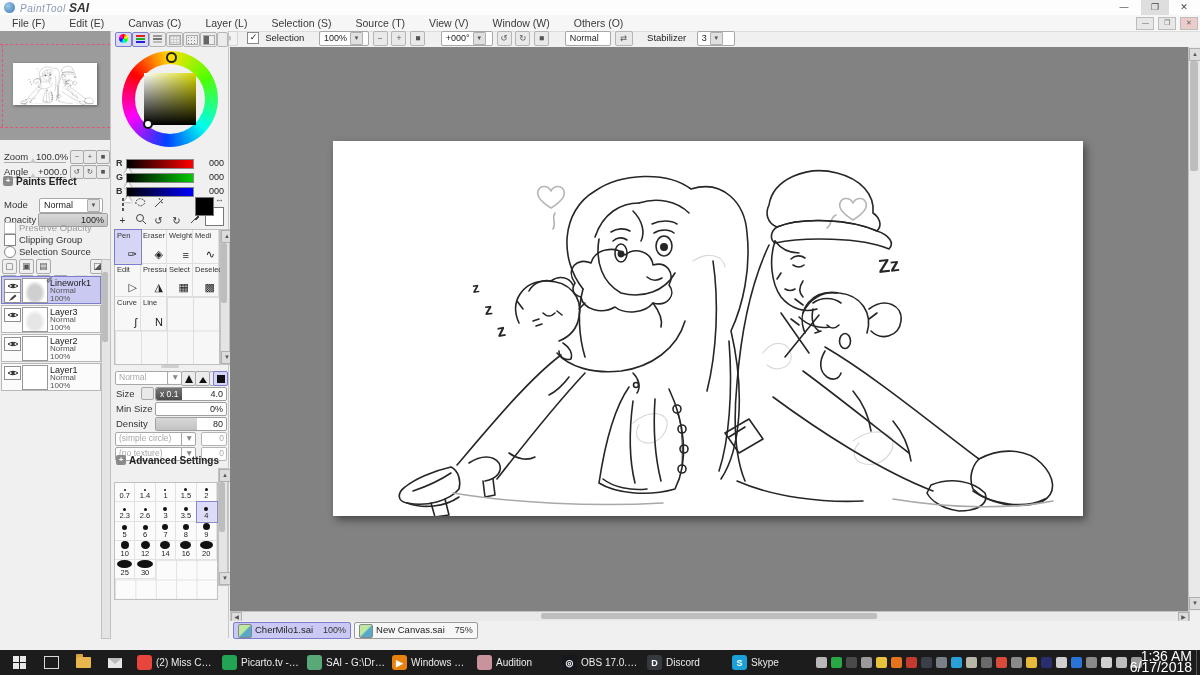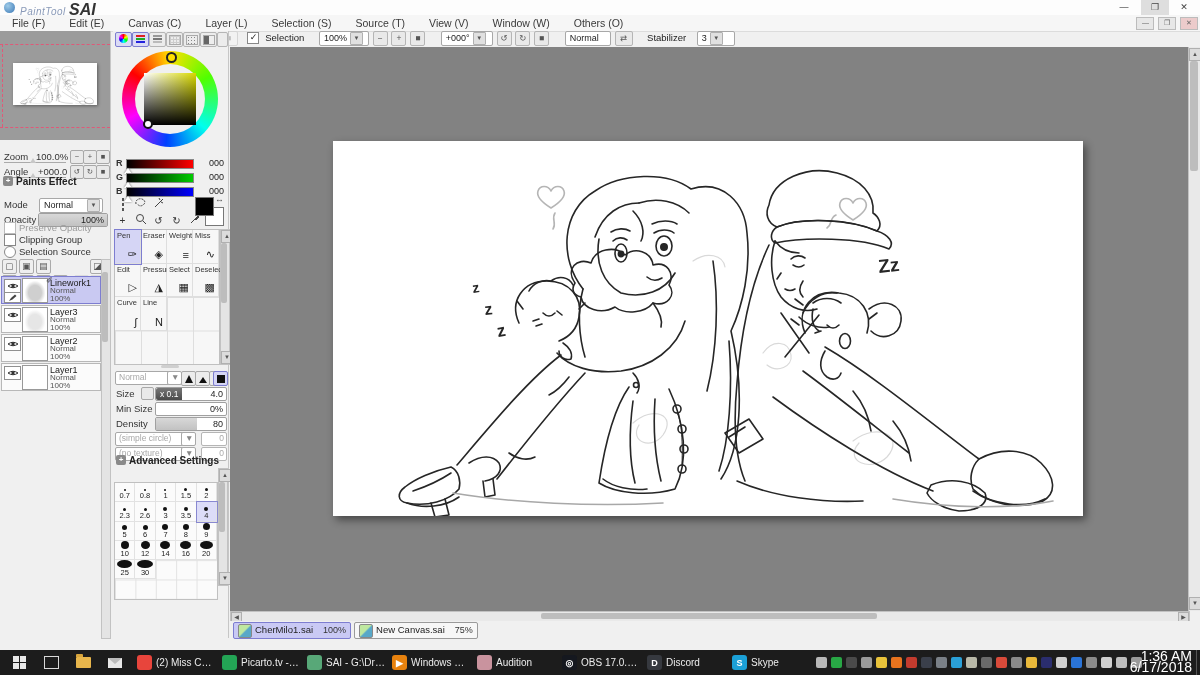--- a/index.html
+++ b/index.html
@@ -3,21 +3,21 @@
 <meta charset="utf-8">
 <style>
   html,body{margin:0;padding:0;background:#555;}
   #app{position:relative;width:1200px;height:675px;overflow:hidden;background:#f0f0f0;
        font-family:"Liberation Sans",sans-serif;font-size:10px;color:#222;-webkit-font-smoothing:antialiased;}
   .abs{position:absolute;}
   
   .titlebar{left:0;top:0;width:1200px;height:15px;background:#fdfdfd;border-bottom:1px solid #e3e3e3;}
   .appicon{left:4px;top:2px;width:11px;height:11px;border-radius:50%;background:radial-gradient(circle at 35% 35%,#9ecbe8,#3a77b5);}
   .brand{left:20px;top:1px;font-size:10px;font-style:italic;color:#8a9ab8;letter-spacing:.5px;}
-  .brand b{color:#333;font-size:16px;font-style:italic;letter-spacing:0;margin-top:24px;}
+  .brand b{color:#333;font-size:12px;font-style:italic;letter-spacing:0;margin-top:24px;}
   .wbtn{top:0;width:28px;height:15px;text-align:center;line-height:15px;font-size:9px;color:#444;}
   .wbtn.max{background:#dedede;}
   .menubar{left:0;top:15px;width:1200px;height:16px;background:#f6f6f6;border-bottom:1px solid #dcdcdc;}
   .menuitem{display:inline-block;padding:2px 12px 0 12px;font-size:10.5px;color:#3a3a3a;}
   .mdigrp{right:2px;top:2px;}
   .mdibtn{display:inline-block;width:16px;height:11px;background:#e7e7e7;border:1px solid #bcbcbc;
           font-size:7px;line-height:10px;text-align:center;color:#666;margin-left:1px;vertical-align:top;}
   .mdibtn.close{background:#eccbcb;}
   
   .toolbar{left:113px;top:31px;width:1087px;height:16px;}
@@ -433,21 +433,21 @@
         </div>
         <div class="tool">
           <span class="tl">Eraser</span>
           <span class="tg">◈</span>
         </div>
         <div class="tool">
           <span class="tl">Weight</span>
           <span class="tg">≡</span>
         </div>
         <div class="tool">
-          <span class="tl">Miss</span>
+          <span class="tl">Medi</span>
           <span class="tg">∿</span>
         </div>
         <div class="tool">
           <span class="tl">Edit</span>
           <span class="tg">▷</span>
         </div>
         <div class="tool">
           <span class="tl">Pressure</span>
           <span class="tg">◮</span>
         </div>
@@ -529,21 +529,21 @@
     </div>
     <div class="hdr" style="top:424px;position:absolute;left:3px;font-weight:bold"><span class="plus">+</span><span>Advanced Settings</span></div>
 
     <div class="sizegrid">
       <div class="szcell">
           <span class="szdot" style="width: 2px; height: 2px;"></span>
           <span class="szlab">0.7</span>
         </div>
         <div class="szcell">
           <span class="szdot" style="width: 2px; height: 2px;"></span>
-          <span class="szlab">0.8</span>
+          <span class="szlab">1.4</span>
         </div>
         <div class="szcell">
           <span class="szdot" style="width: 2px; height: 2px;"></span>
           <span class="szlab">1</span>
         </div>
         <div class="szcell">
           <span class="szdot" style="width: 3px; height: 3px;"></span>
           <span class="szlab">1.5</span>
         </div>
         <div class="szcell">

